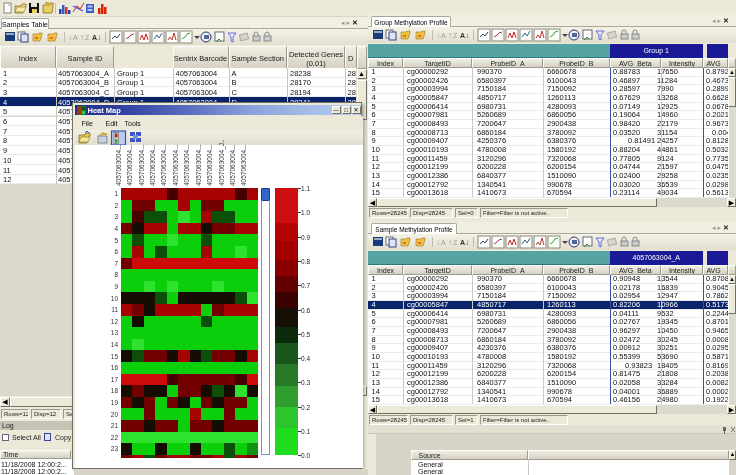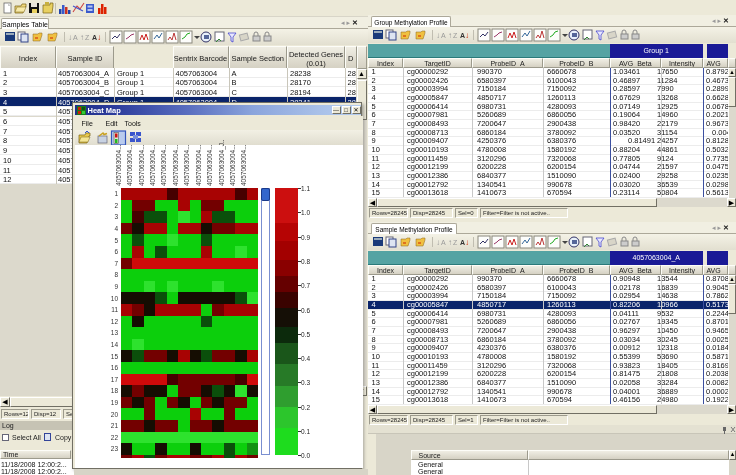--- a/index.html
+++ b/index.html
@@ -319,21 +319,21 @@
 <div class="hdrcell" style="left:609.5px;top:57.5px;width:51.5px;height:10.5px;font-size:7px;padding-top:1.5px">AVG_Beta</div>
 <div class="hdrcell" style="left:661.0px;top:57.5px;width:42.0px;height:10.5px;font-size:7px;padding-top:1.5px">Intensity</div>
 <div class="hdrcell" style="left:703.0px;top:57.5px;width:25.0px;height:10.5px;font-size:7px;padding-top:1.5px">AVG_</div>
 <div class="hdrcell" style="left:728px;top:57.5px;width:8px;height:10.5px"></div>
 <div class="abs" style="left:368px;top:68.00px;width:360px;height:129.9px;background:#fff;overflow:hidden">
     <div class="rrow " style="top:0.00px">
       <span style="left:3.5px">1</span>
       <span style="left:39.0px">cg00000292</span>
       <span style="left:109.0px">990370</span>
       <span style="left:179.0px">6660678</span>
-      <span style="left:245.0px">1.03461</span>
+      <span style="left:245.0px">0.88783</span>
       <span style="left:289.0px">17650</span>
       <span style="left:338.0px">0.8792</span>
     </div>
     <div class="rrow " style="top:8.66px">
       <span style="left:3.5px">2</span>
       <span style="left:39.0px">cg00002426</span>
       <span style="left:109.0px">6580397</span>
       <span style="left:179.0px">6100043</span>
       <span style="left:245.0px">0.46897</span>
       <span style="left:289.0px">11284</span>
@@ -446,21 +446,21 @@
       <span style="left:245.0px">0.03020</span>
       <span style="left:289.0px">36539</span>
       <span style="left:338.0px">0.0298</span>
     </div>
     <div class="rrow " style="top:121.24px">
       <span style="left:3.5px">15</span>
       <span style="left:39.0px">cg00013618</span>
       <span style="left:109.0px">1410673</span>
       <span style="left:179.0px">670594</span>
       <span style="left:245.0px">0.23114</span>
-      <span style="left:289.0px">50804</span>
+      <span style="left:289.0px">49034</span>
       <span style="left:338.0px">0.5613</span>
     </div>
     <i style="position:absolute;left:35.0px;top:0;width:1px;height:129px;background:#c8c8c8"></i>
     <i style="position:absolute;left:104.0px;top:0;width:1px;height:129px;background:#c8c8c8"></i>
     <i style="position:absolute;left:175.0px;top:0;width:1px;height:129px;background:#c8c8c8"></i>
     <i style="position:absolute;left:241.5px;top:0;width:1px;height:129px;background:#3c50a0"></i>
     <i style="position:absolute;left:293.0px;top:0;width:1px;height:129px;background:#c8c8c8"></i>
     <i style="position:absolute;left:335.0px;top:0;width:1px;height:129px;background:#3c50a0"></i>
   </div>
 <div class="sbv" style="left:728px;top:68.00px;width:8px;height:129.9px"></div>
@@ -551,21 +551,21 @@
       <span style="left:245.0px">0.02178</span>
       <span style="left:289.0px">16839</span>
       <span style="left:338.0px">0.9045</span>
     </div>
     <div class="rrow " style="top:17.32px">
       <span style="left:3.5px">3</span>
       <span style="left:39.0px">cg00003994</span>
       <span style="left:109.0px">7150184</span>
       <span style="left:179.0px">7150092</span>
       <span style="left:245.0px">0.02954</span>
-      <span style="left:289.0px">14638</span>
+      <span style="left:289.0px">12947</span>
       <span style="left:338.0px">0.7862</span>
     </div>
     <div class="rrow sel" style="top:25.98px">
       <span style="left:3.5px">4</span>
       <span style="left:39.0px">cg00005847</span>
       <span style="left:109.0px">4850717</span>
       <span style="left:179.0px">1260113</span>
       <span style="left:245.0px">0.82206</span>
       <span style="left:289.0px">10966</span>
       <span style="left:338.0px">0.5173</span>
@@ -595,48 +595,48 @@
       <span style="left:179.0px">2900438</span>
       <span style="left:245.0px">0.96297</span>
       <span style="left:289.0px">10450</span>
       <span style="left:338.0px">0.9465</span>
     </div>
     <div class="rrow " style="top:60.62px">
       <span style="left:3.5px">8</span>
       <span style="left:39.0px">cg00008713</span>
       <span style="left:109.0px">6860184</span>
       <span style="left:179.0px">3780092</span>
-      <span style="left:245.0px">0.03034</span>
+      <span style="left:245.0px">0.02472</span>
       <span style="left:289.0px">30245</span>
-      <span style="left:338.0px">0.0025</span>
+      <span style="left:338.0px">0.0008</span>
     </div>
     <div class="rrow " style="top:69.28px">
       <span style="left:3.5px">9</span>
       <span style="left:39.0px">cg00009407</span>
       <span style="left:109.0px">4230376</span>
       <span style="left:179.0px">6380376</span>
       <span style="left:245.0px">0.00912</span>
-      <span style="left:289.0px">12318</span>
-      <span style="left:338.0px">0.0184</span>
+      <span style="left:289.0px">30251</span>
+      <span style="left:338.0px">0.0295</span>
     </div>
     <div class="rrow " style="top:77.94px">
       <span style="left:3.5px">10</span>
       <span style="left:39.0px">cg00010193</span>
       <span style="left:109.0px">4780008</span>
       <span style="left:179.0px">1580192</span>
       <span style="left:245.0px">0.55399</span>
       <span style="left:289.0px">53690</span>
       <span style="left:338.0px">0.5871</span>
     </div>
     <div class="rrow " style="top:86.60px">
       <span style="left:3.5px">11</span>
       <span style="left:39.0px">cg00011459</span>
       <span style="left:109.0px">3120296</span>
       <span style="left:179.0px">7320068</span>
-      <span style="left:245.0px">0.93823</span>
+      <span style="left:257px">0.93823</span>
       <span style="left:289.0px">18405</span>
       <span style="left:338.0px">0.8169</span>
     </div>
     <div class="rrow " style="top:95.26px">
       <span style="left:3.5px">12</span>
       <span style="left:39.0px">cg00012199</span>
       <span style="left:109.0px">6200228</span>
       <span style="left:179.0px">6200154</span>
       <span style="left:245.0px">0.81475</span>
       <span style="left:289.0px">21808</span>

